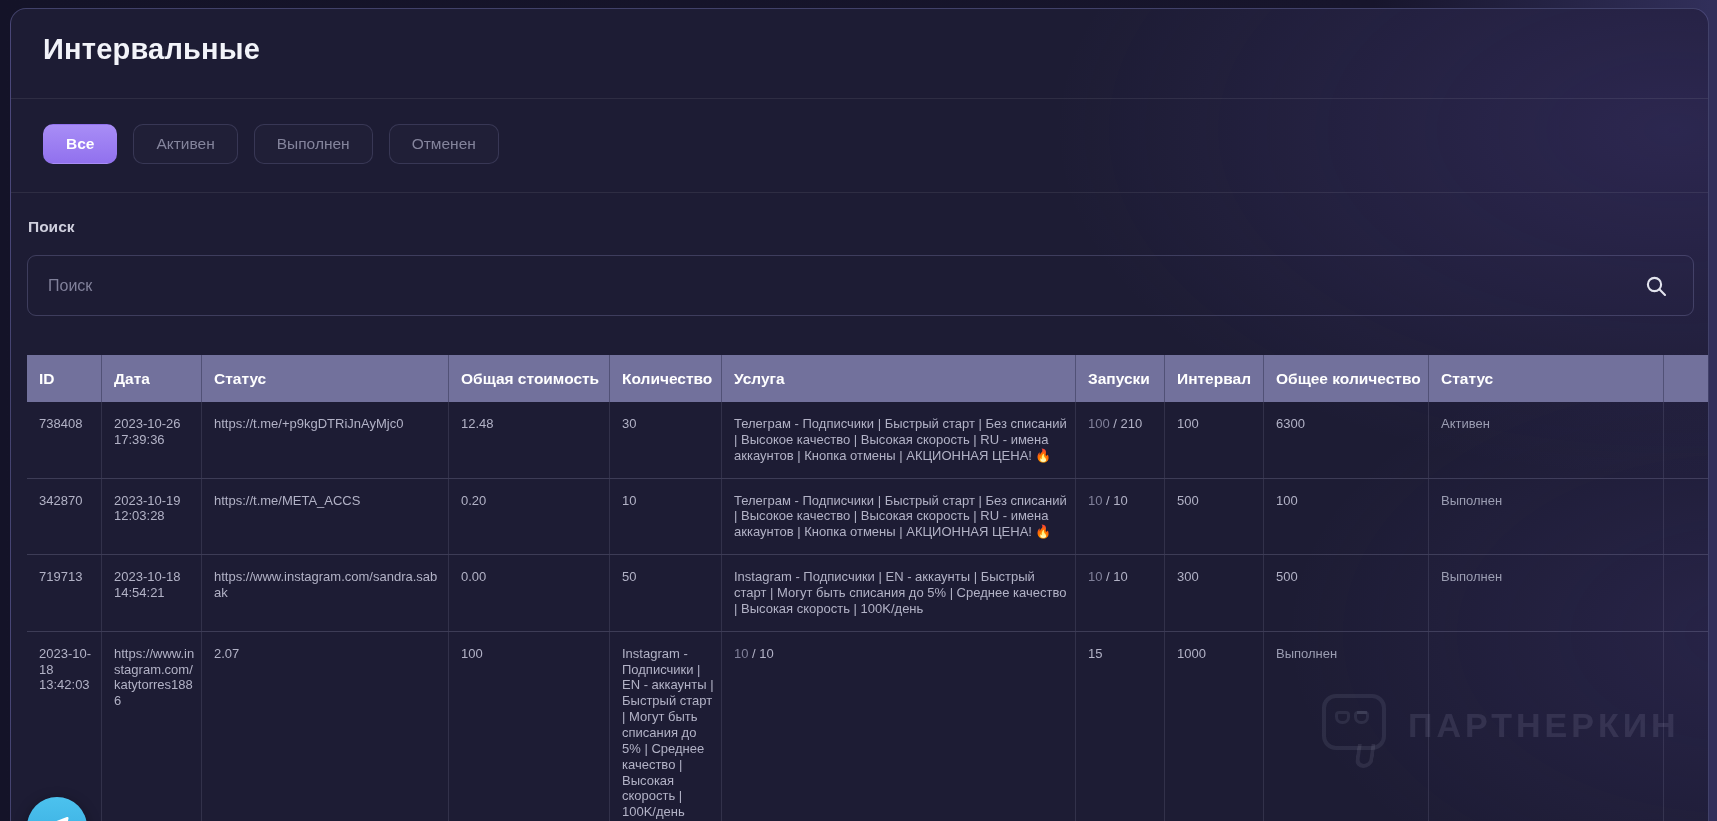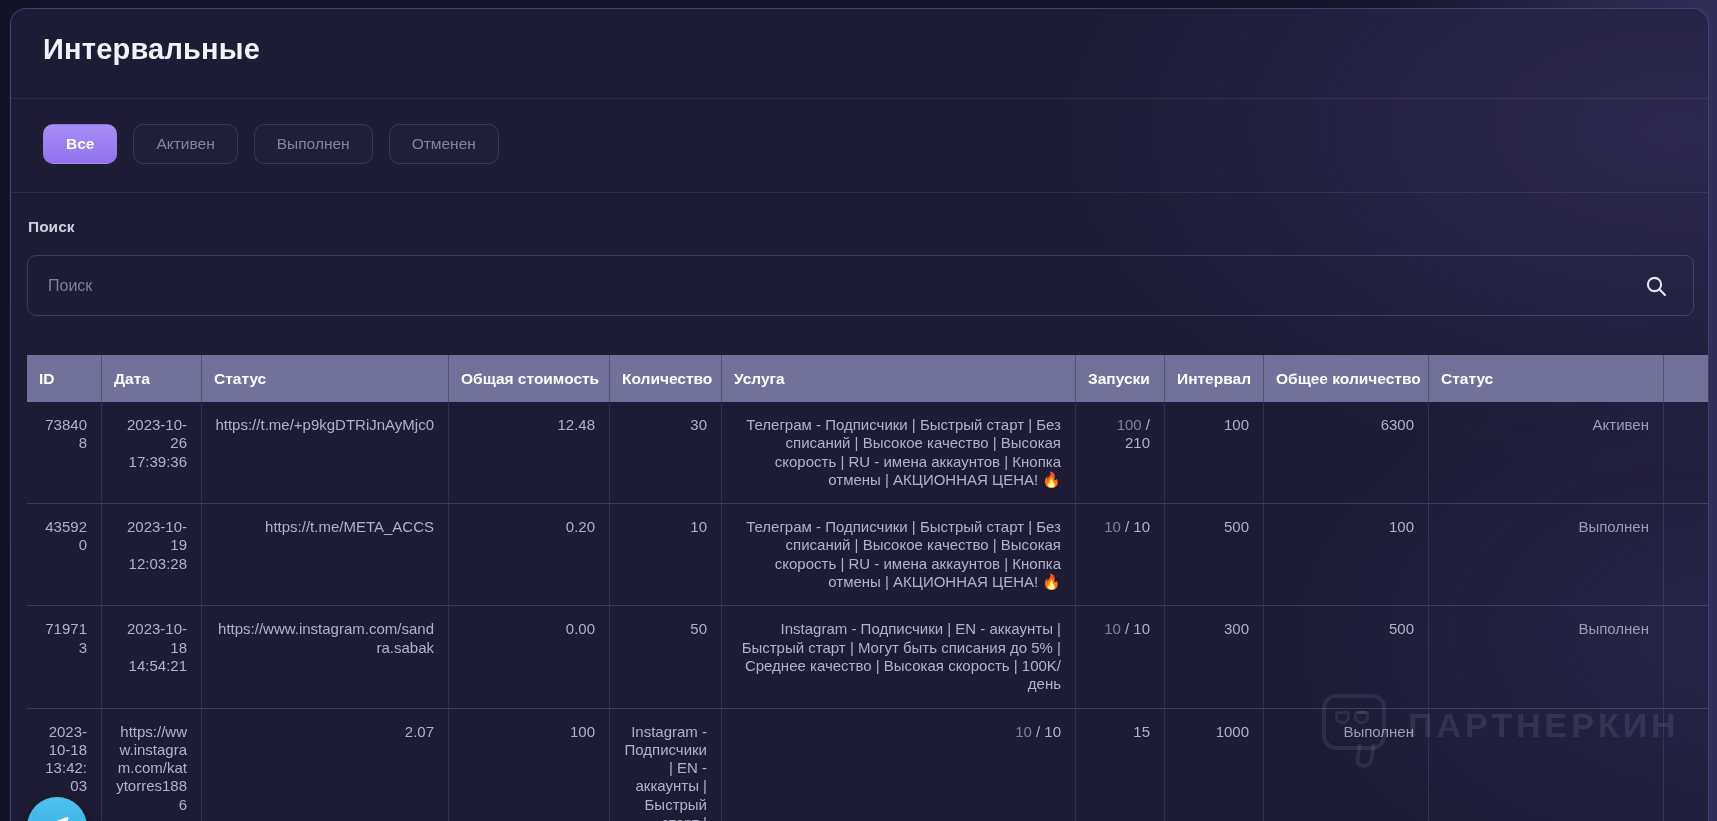--- a/index.html
+++ b/index.html
@@ -67,25 +67,24 @@
   .thead { background:#72719c; height:47px; }
   .th {
     display:flex; align-items:center;
     padding:0 8px 0 12px;
     color:#ffffff; font-size:15.5px; font-weight:700;
     border-right:1px solid rgba(28,28,58,0.38);
     white-space:nowrap; overflow:hidden;
   }
   .trow { border-bottom:1px solid rgba(190,190,225,0.20); }
   .td {
-    padding:14px 14px 14px 12px;
-    color:#b2b2c6; font-size:15px; line-height:1.22;
+    padding:14px 6px 14px 12px;
+    color:#b2b2c6; font-size:13px; line-height:1.22;
     border-right:1px solid rgba(190,190,225,0.13);
     overflow-wrap:anywhere;
-    text-align:right;
   }
   .td.dimmable .done { color:#80809a; }
   .td.status { color:#9b9db2; }
   .trow.partial { height:62px; }
 
   
   .watermark { position:absolute; left:1322px; top:694px; display:flex; align-items:flex-start; pointer-events:none; z-index:5; }
   .wm-bubble { position:relative; width:64px; height:56px; border:4px solid rgba(225,230,255,0.085); border-radius:14px; }
   .wm-glasses { position:absolute; left:9px; top:13px; width:34px; height:14px; display:flex; }
   .wm-eye { width:15px; height:13px; border:3px solid rgba(225,230,255,0.085); border-radius:4px 4px 7px 7px; }
@@ -155,21 +154,21 @@
             <div class="td">12.48</div>
             <div class="td">30</div>
             <div class="td">Телеграм - Подписчики | Быстрый старт | Без списаний | Высокое качество | Высокая скорость | RU - имена аккаунтов | Кнопка отмены | АКЦИОННАЯ ЦЕНА! 🔥</div>
             <div class="td dimmable"><span class="done">100</span><span> / 210</span></div>
             <div class="td">100</div>
             <div class="td">6300</div>
             <div class="td status">Активен</div>
             <div class="td"></div>
           </div>
           <div class="trow grid-cols">
-            <div class="td">435920</div>
+            <div class="td">342870</div>
             <div class="td">2023-10-19 12:03:28</div>
             <div class="td">https://t.me/META_ACCS</div>
             <div class="td">0.20</div>
             <div class="td">10</div>
             <div class="td">Телеграм - Подписчики | Быстрый старт | Без списаний | Высокое качество | Высокая скорость | RU - имена аккаунтов | Кнопка отмены | АКЦИОННАЯ ЦЕНА! 🔥</div>
             <div class="td dimmable"><span class="done">10</span><span> / 10</span></div>
             <div class="td">500</div>
             <div class="td">100</div>
             <div class="td status">Выполнен</div>
             <div class="td"></div>

